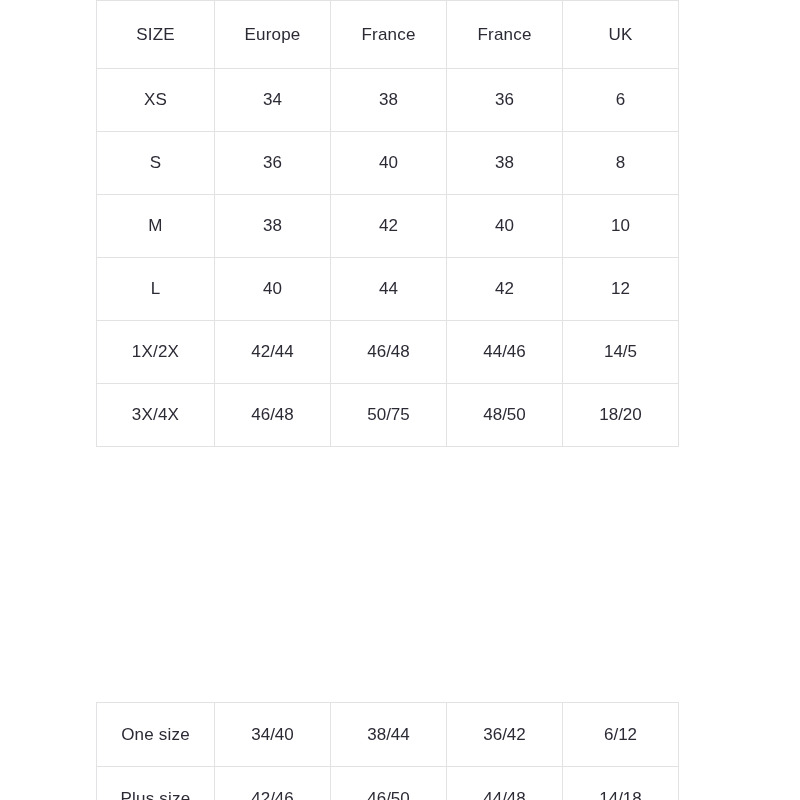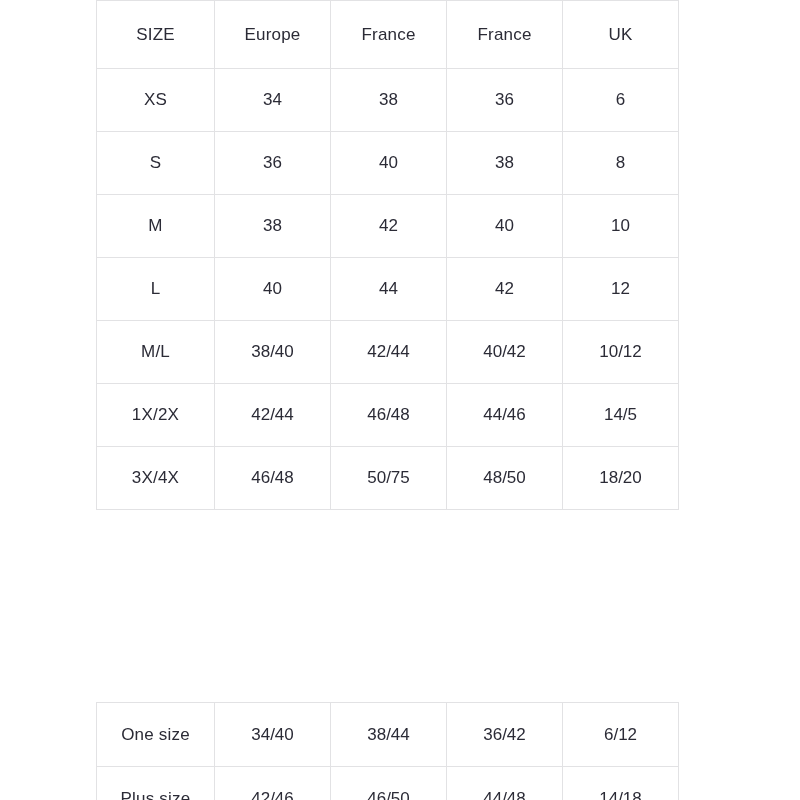--- a/index.html
+++ b/index.html
@@ -116,27 +116,20 @@
           <td class="val">10</td>
         </tr>
         <tr>
           <td class="rowhead">L</td>
           <td class="val">40</td>
           <td class="val">44</td>
           <td class="val">42</td>
           <td class="val">12</td>
         </tr>
         <tr>
-          <td class="rowhead">M/L</td>
-          <td class="val">38/40</td>
-          <td class="val">42/44</td>
-          <td class="val">40/42</td>
-          <td class="val">10/12</td>
-        </tr>
-        <tr>
           <td class="rowhead">1X/2X</td>
           <td class="val">42/44</td>
           <td class="val">46/48</td>
           <td class="val">44/46</td>
           <td class="val">14/5</td>
         </tr>
         <tr>
           <td class="rowhead">3X/4X</td>
           <td class="val">46/48</td>
           <td class="val">50/75</td>

